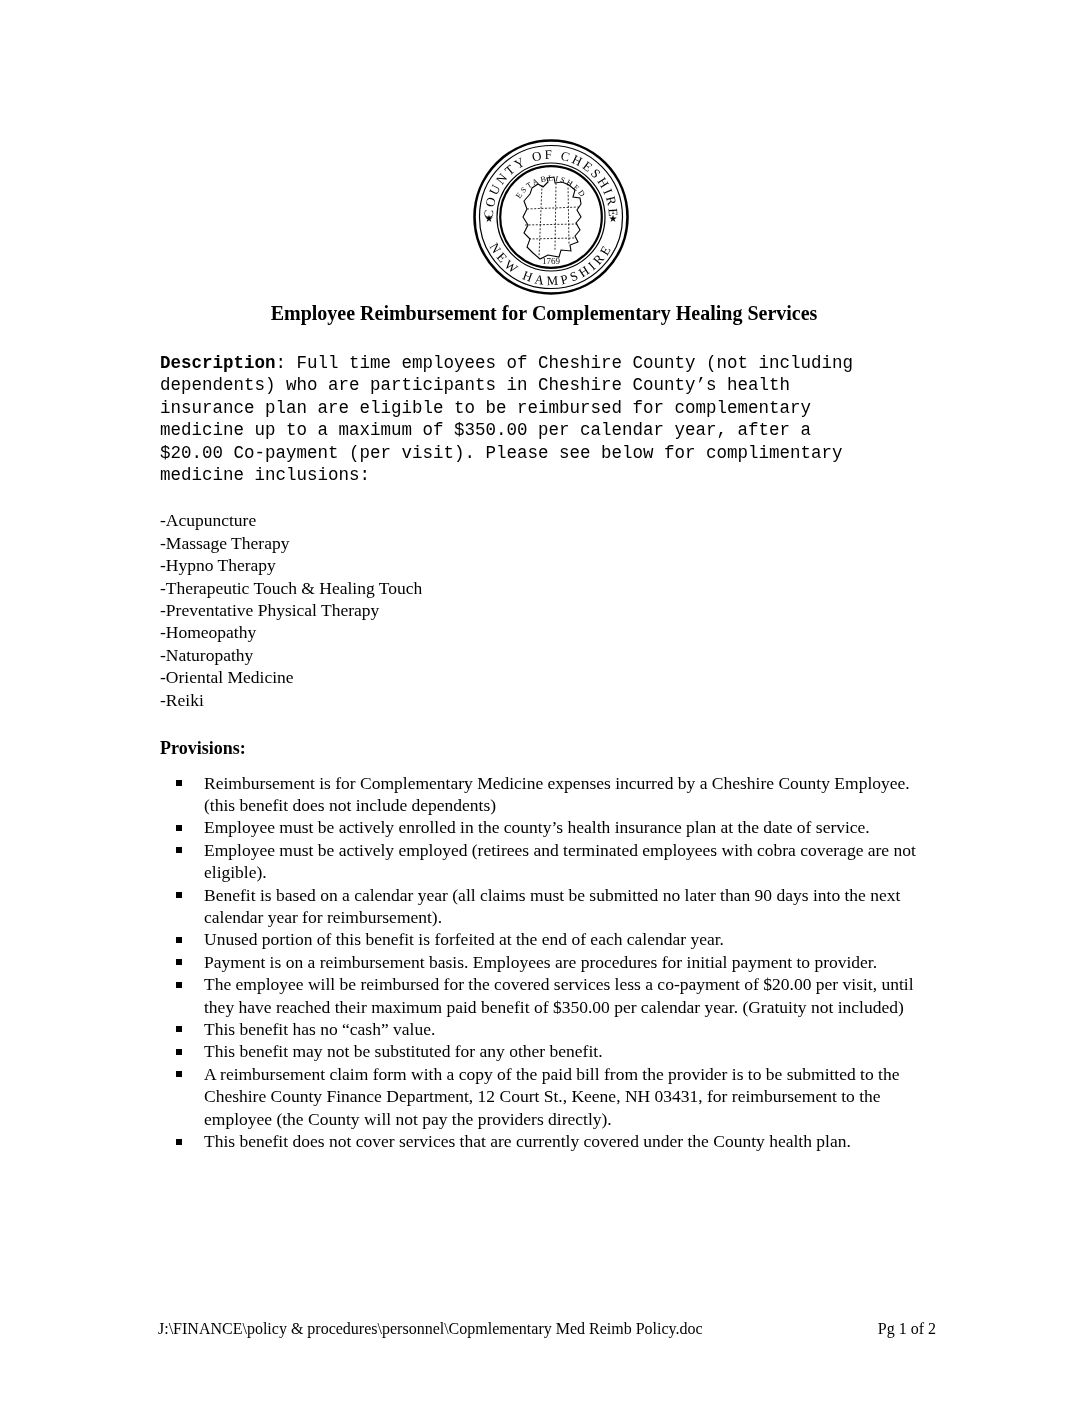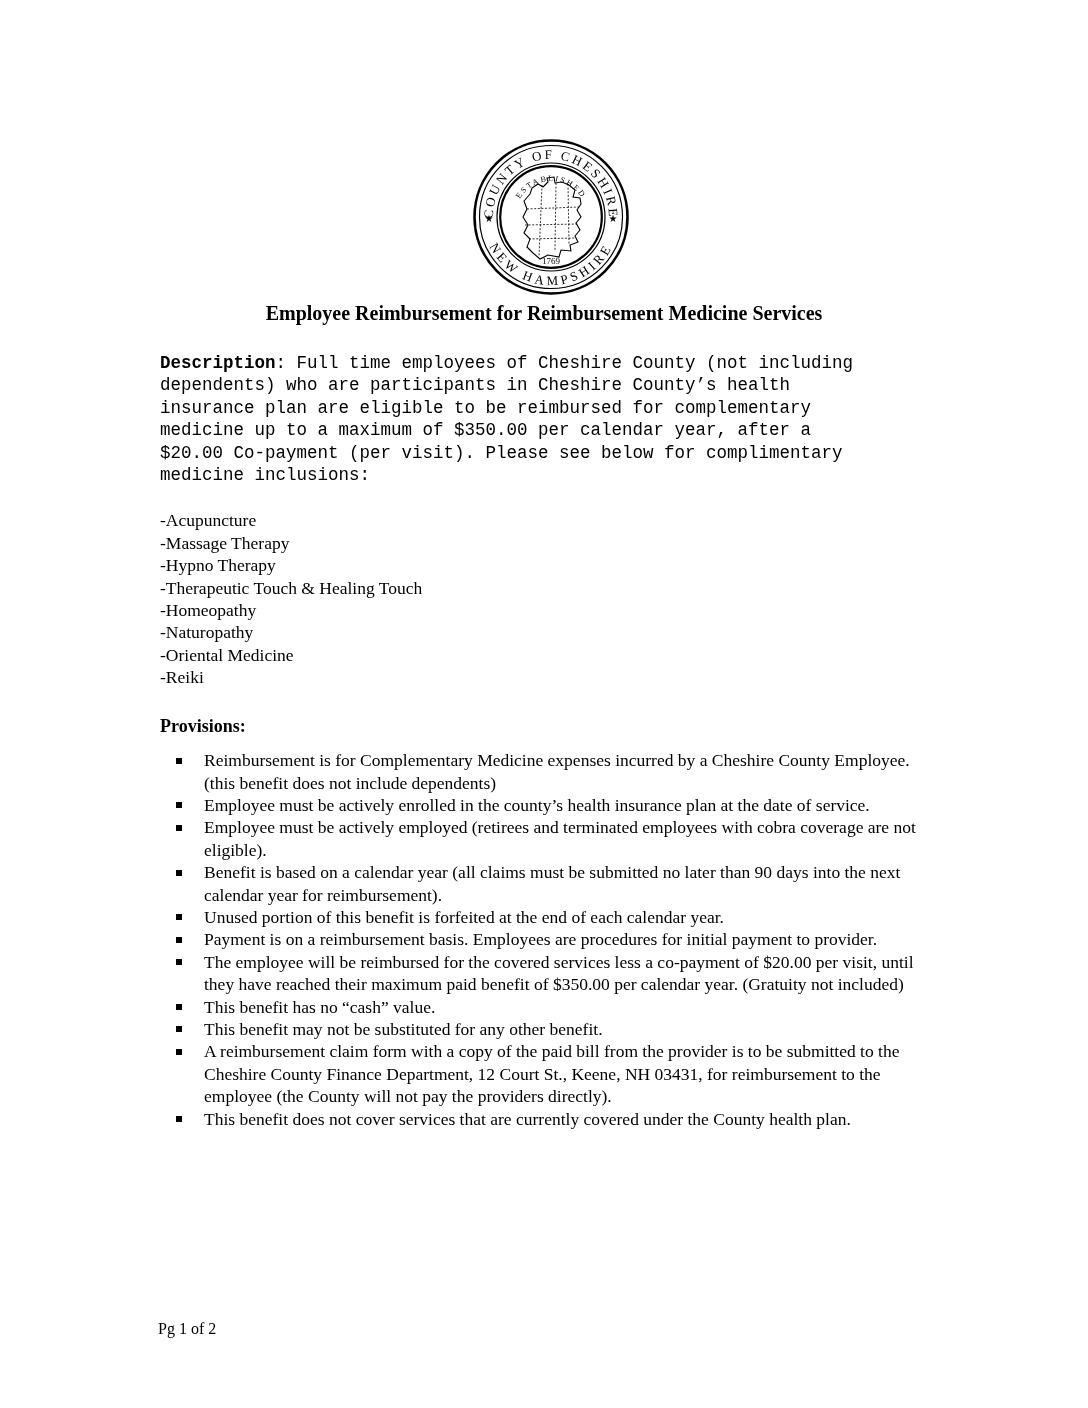--- a/index.html
+++ b/index.html
@@ -111,31 +111,32 @@
         <path d="M 57 101 L 103 100"></path>
         <path d="M 70 47 L 67 119"></path>
         <path d="M 84 45 L 83 112"></path>
         <path d="M 96 46 L 97 107"></path>
       </g>
     </g>
 
     <text x="79" y="126" font-size="9" text-anchor="middle">1769</text>
   </svg>
 
-  <h1 class="doc-title">Employee Reimbursement for Reimbursement Medicine Services</h1>
+  <h1 class="doc-title">Employee Reimbursement for Complementary Healing Services</h1>
 
   <div class="content">
 
     <p class="description"><span class="b">Description</span><span>: Full time employees of Cheshire County (not including dependents) who are participants in Cheshire County’s health insurance plan are eligible to be reimbursed for complementary medicine up to a maximum of $350.00 per calendar year, after a $20.00 Co-payment (per visit). Please see below for complimentary medicine inclusions:</span></p>
 
     <div class="inclusions">
       <div class="inclusion-item">-Acupuncture</div>
       <div class="inclusion-item">-Massage Therapy</div>
       <div class="inclusion-item">-Hypno Therapy</div>
       <div class="inclusion-item">-Therapeutic Touch &amp; Healing Touch</div>
+      <div class="inclusion-item">-Preventative Physical Therapy</div>
       <div class="inclusion-item">-Homeopathy</div>
       <div class="inclusion-item">-Naturopathy</div>
       <div class="inclusion-item">-Oriental Medicine</div>
       <div class="inclusion-item">-Reiki</div>
     </div>
 
     <p class="provisions-heading">Provisions:</p>
 
     <ul class="provisions">
       <li><span>Reimbursement is for Complementary Medicine expenses incurred by a Cheshire County Employee. (this benefit does not include dependents)</span></li>
@@ -146,16 +147,17 @@
       <li><span>Payment is on a reimbursement basis.  Employees are procedures for initial payment to provider.</span></li>
       <li><span>The employee will be reimbursed for the covered services less a co-payment of $20.00 per visit, until they have reached their maximum paid benefit of $350.00 per calendar year. (Gratuity not included)</span></li>
       <li><span>This benefit has no “cash” value.</span></li>
       <li><span>This benefit may not be substituted for any other benefit.</span></li>
       <li><span>A reimbursement claim form with a copy of the paid bill from the provider is to be submitted to the Cheshire County Finance Department, 12 Court St., Keene, NH 03431, for reimbursement to the employee (the County will not pay the providers directly).</span></li>
       <li><span>This benefit does not cover services that are currently covered under the County health plan.</span></li>
     </ul>
   </div>
 
   <div class="footer">
+    <span>J:\FINANCE\policy &amp; procedures\personnel\Copmlementary Med Reimb Policy.doc</span>
     <span>Pg 1 of 2</span>
   </div>
 
 </div>
 
 </body></html>

